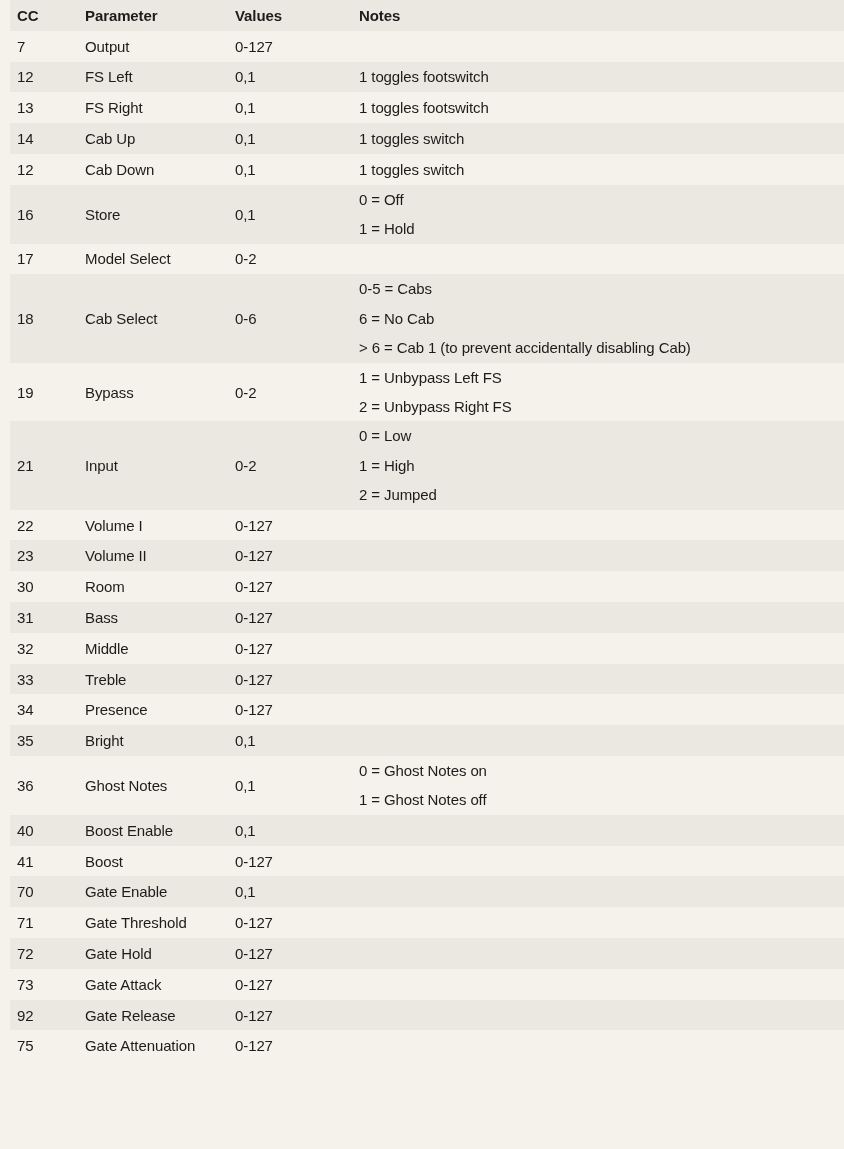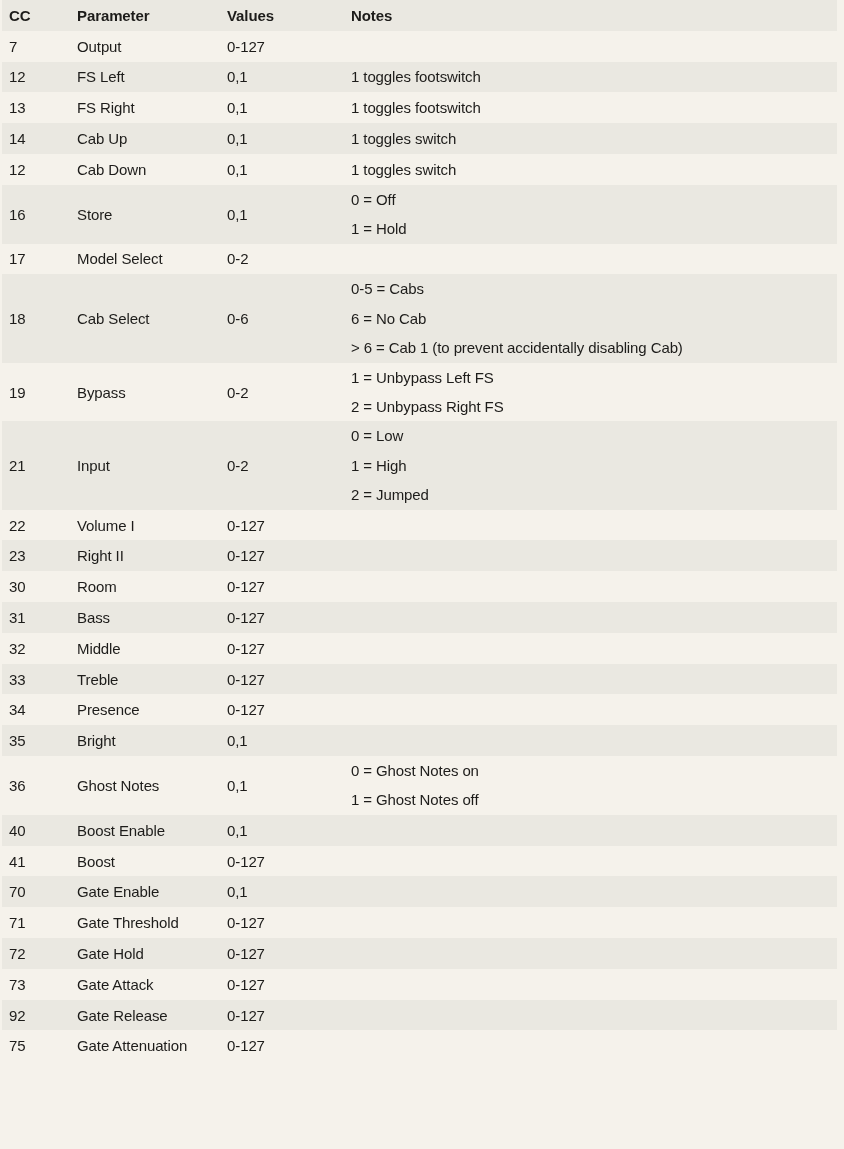--- a/index.html
+++ b/index.html
@@ -13,21 +13,21 @@
     min-height:1149px;
     background:var(--light);
     color:var(--text);
     font-family:"Liberation Sans","DejaVu Sans",sans-serif;
     font-size:15px;
     letter-spacing:-0.1px;
     -webkit-font-smoothing:antialiased;
   }
   #table{
     width:835px;
-    margin-left:2px;
+    margin-left:10px;
   }
   .row{
     display:flex;
     align-items:center;
     min-height:30.8px;
     box-sizing:border-box;
   }
   .row.dark{background:var(--dark);}
   .row.light{background:transparent;}
   .row.header{
@@ -133,21 +133,21 @@
         </div>
       </div>
       <div class="row light">
         <div class="c1">22</div>
         <div class="c2">Volume I</div>
         <div class="c3">0-127</div>
         <div class="c4"></div>
       </div>
       <div class="row dark">
         <div class="c1">23</div>
-        <div class="c2">Right II</div>
+        <div class="c2">Volume II</div>
         <div class="c3">0-127</div>
         <div class="c4"></div>
       </div>
       <div class="row light">
         <div class="c1">30</div>
         <div class="c2">Room</div>
         <div class="c3">0-127</div>
         <div class="c4"></div>
       </div>
       <div class="row dark">

